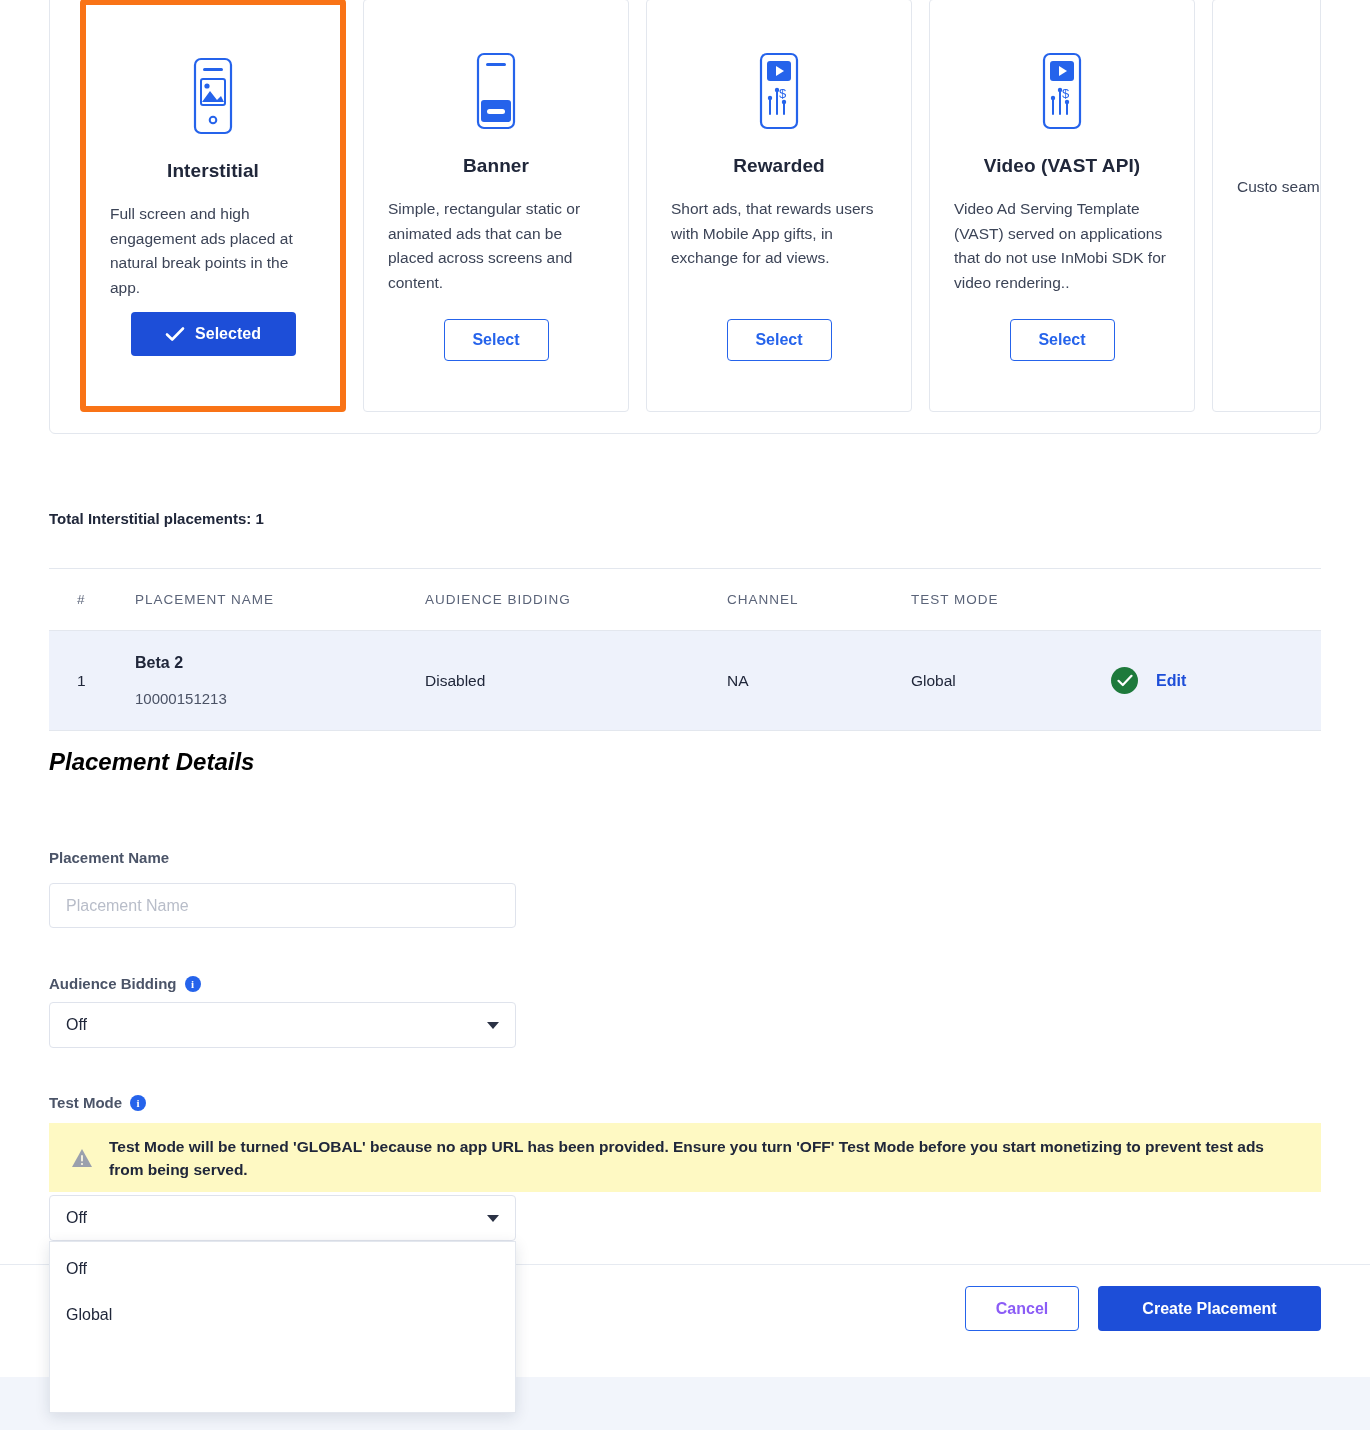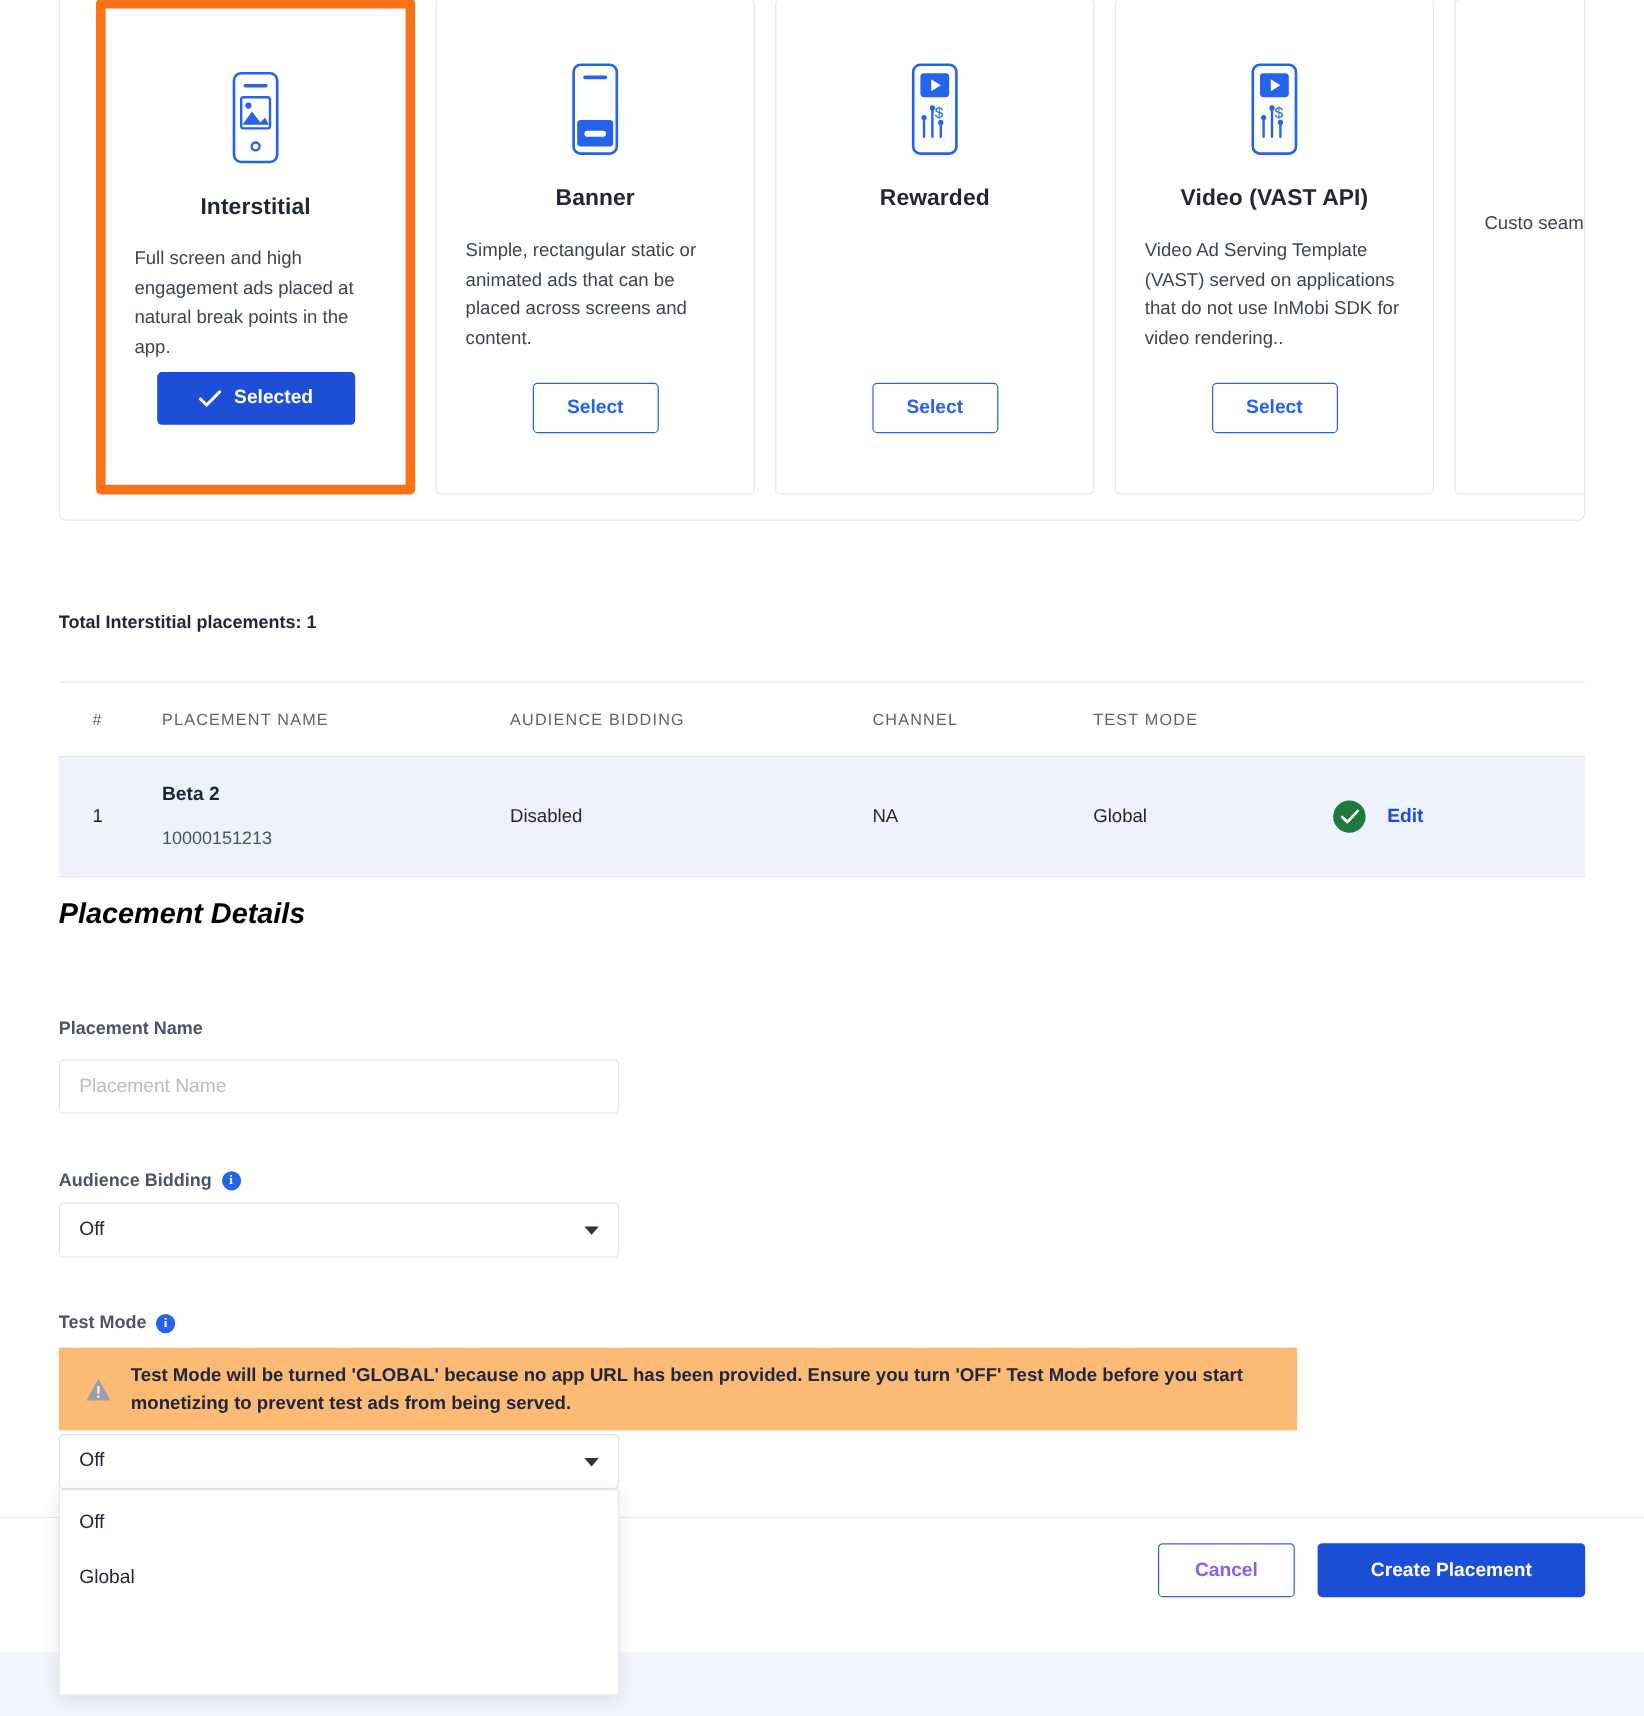--- a/index.html
+++ b/index.html
@@ -41,21 +41,21 @@
     margin-right: 17px;
     border: 1px solid #e3e7ee;
     border-radius: 4px;
     background: #fff;
     padding: 20px 24px;
     display: flex;
     flex-direction: column;
     align-items: center;
   }
   .fmt-card.selected {
-    border: 8px solid #f97316;
+    border: 6px solid #f97316;
   }
   .fmt-icon {
     margin-top: 33px;
     height: 76px;
     display: flex; align-items: center; justify-content: center;
   }
   .fmt-title {
     margin-top: 26px;
     font-size: 19px;
     font-weight: 700;
@@ -206,22 +206,22 @@
     margin-left: auto;
     width: 0; height: 0;
     border-left: 6px solid transparent;
     border-right: 6px solid transparent;
     border-top: 7px solid #2b3245;
   }
 
   .warn-bar {
     position: absolute;
     left: 49px; top: 1123px;
-    width: 1032px; height: 69px;
-    background: #fdba74;
+    width: 1272px; height: 69px;
+    background: #fef9c3;
     display: flex;
     align-items: center;
     gap: 16px;
     padding: 0 22px;
     justify-content: center;
   }
   .warn-icon {
     width: 22px; height: 20px;
     flex: 0 0 auto;
     display: flex; align-items: center; justify-content: center;
@@ -345,20 +345,21 @@
             <path d="M20 62 L20 48" stroke="#2563eb" stroke-width="2" stroke-linecap="round"></path>
             <circle cx="20" cy="46" r="2.2" fill="#2563eb"></circle>
             <path d="M27 62 L27 40" stroke="#2563eb" stroke-width="2" stroke-linecap="round"></path>
             <circle cx="27" cy="38" r="2.2" fill="#2563eb"></circle>
             <path d="M34 62 L34 52" stroke="#2563eb" stroke-width="2" stroke-linecap="round"></path>
             <circle cx="34" cy="50" r="2.2" fill="#2563eb"></circle>
             <text x="29" y="46" font-size="13" fill="#2563eb" font-family="Liberation Sans, sans-serif">$</text>
           </svg>
         </div>
         <div class="fmt-title">Rewarded</div>
+        <div class="fmt-desc">Short ads, that rewards users with Mobile App gifts, in exchange for ad views.</div>
         <div class="fmt-btn-wrap">
           <button class="btn-select">Select</button>
         </div>
       </div>
 
       <div class="fmt-card">
         <div class="fmt-icon">
           <svg width="58" height="78" viewBox="0 0 58 78">
             <rect x="11" y="2" width="36" height="74" rx="6" fill="#fff" stroke="#2563eb" stroke-width="2.2"></rect>
             <rect x="17" y="9" width="24" height="20" rx="3" fill="#2563eb"></rect>

